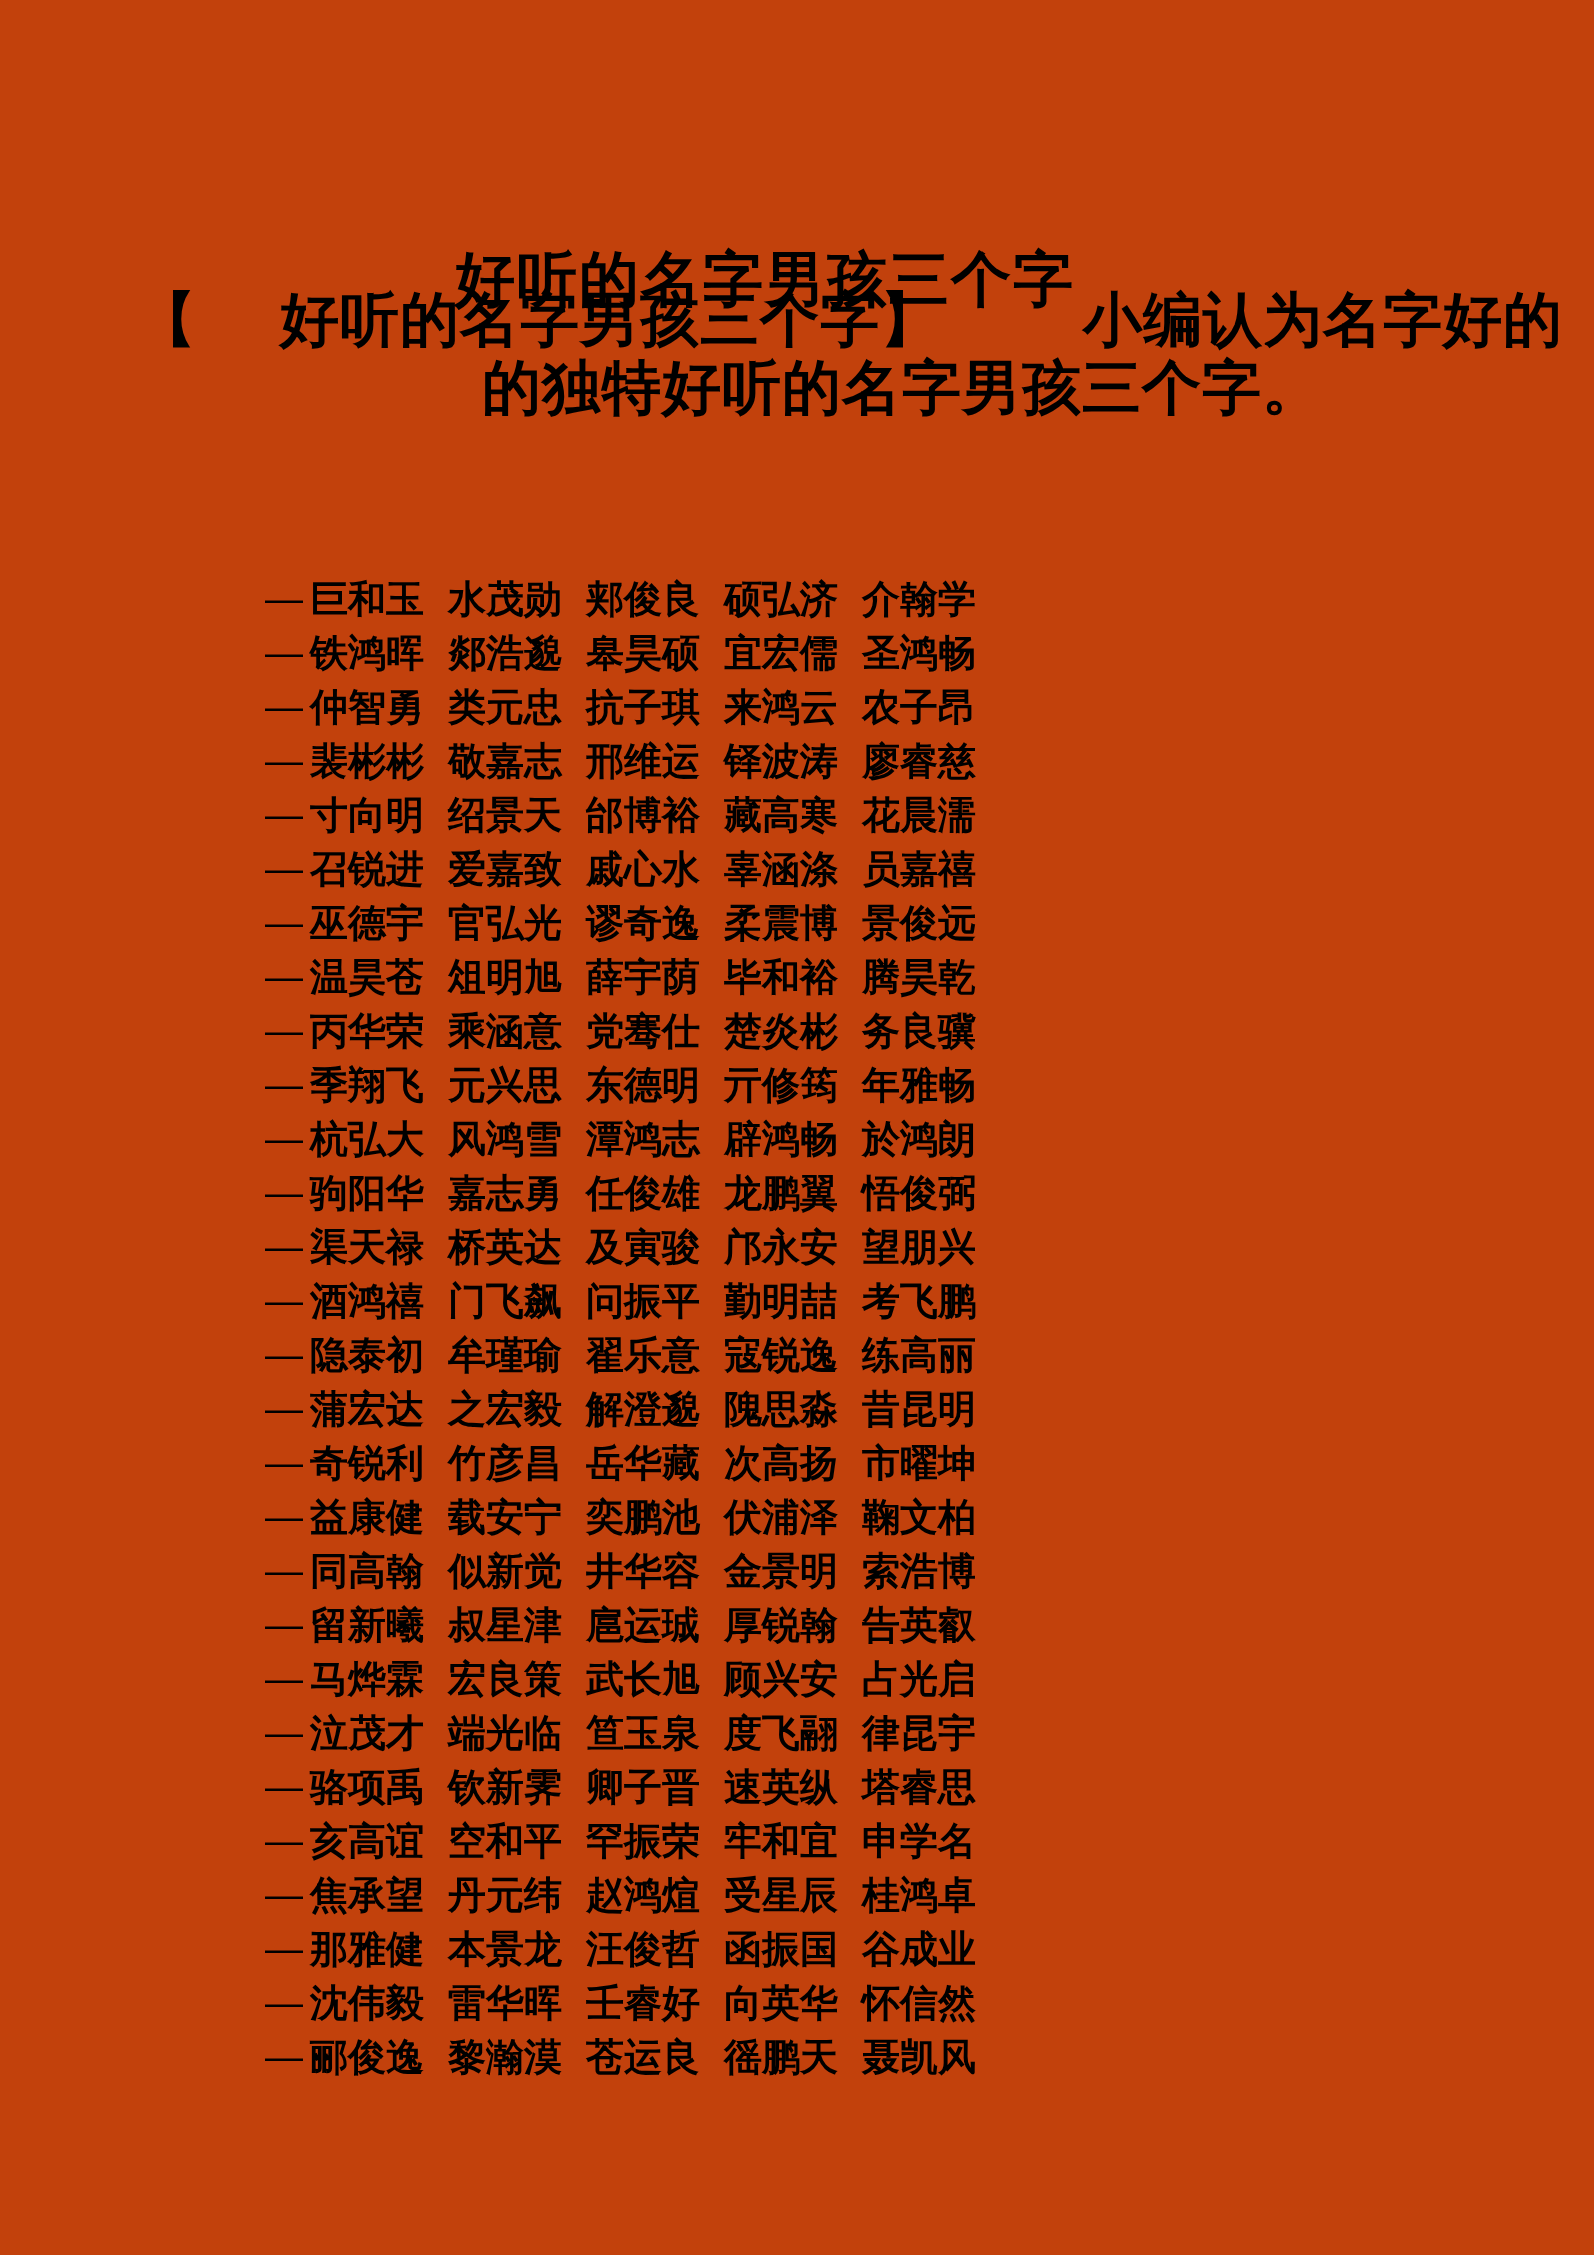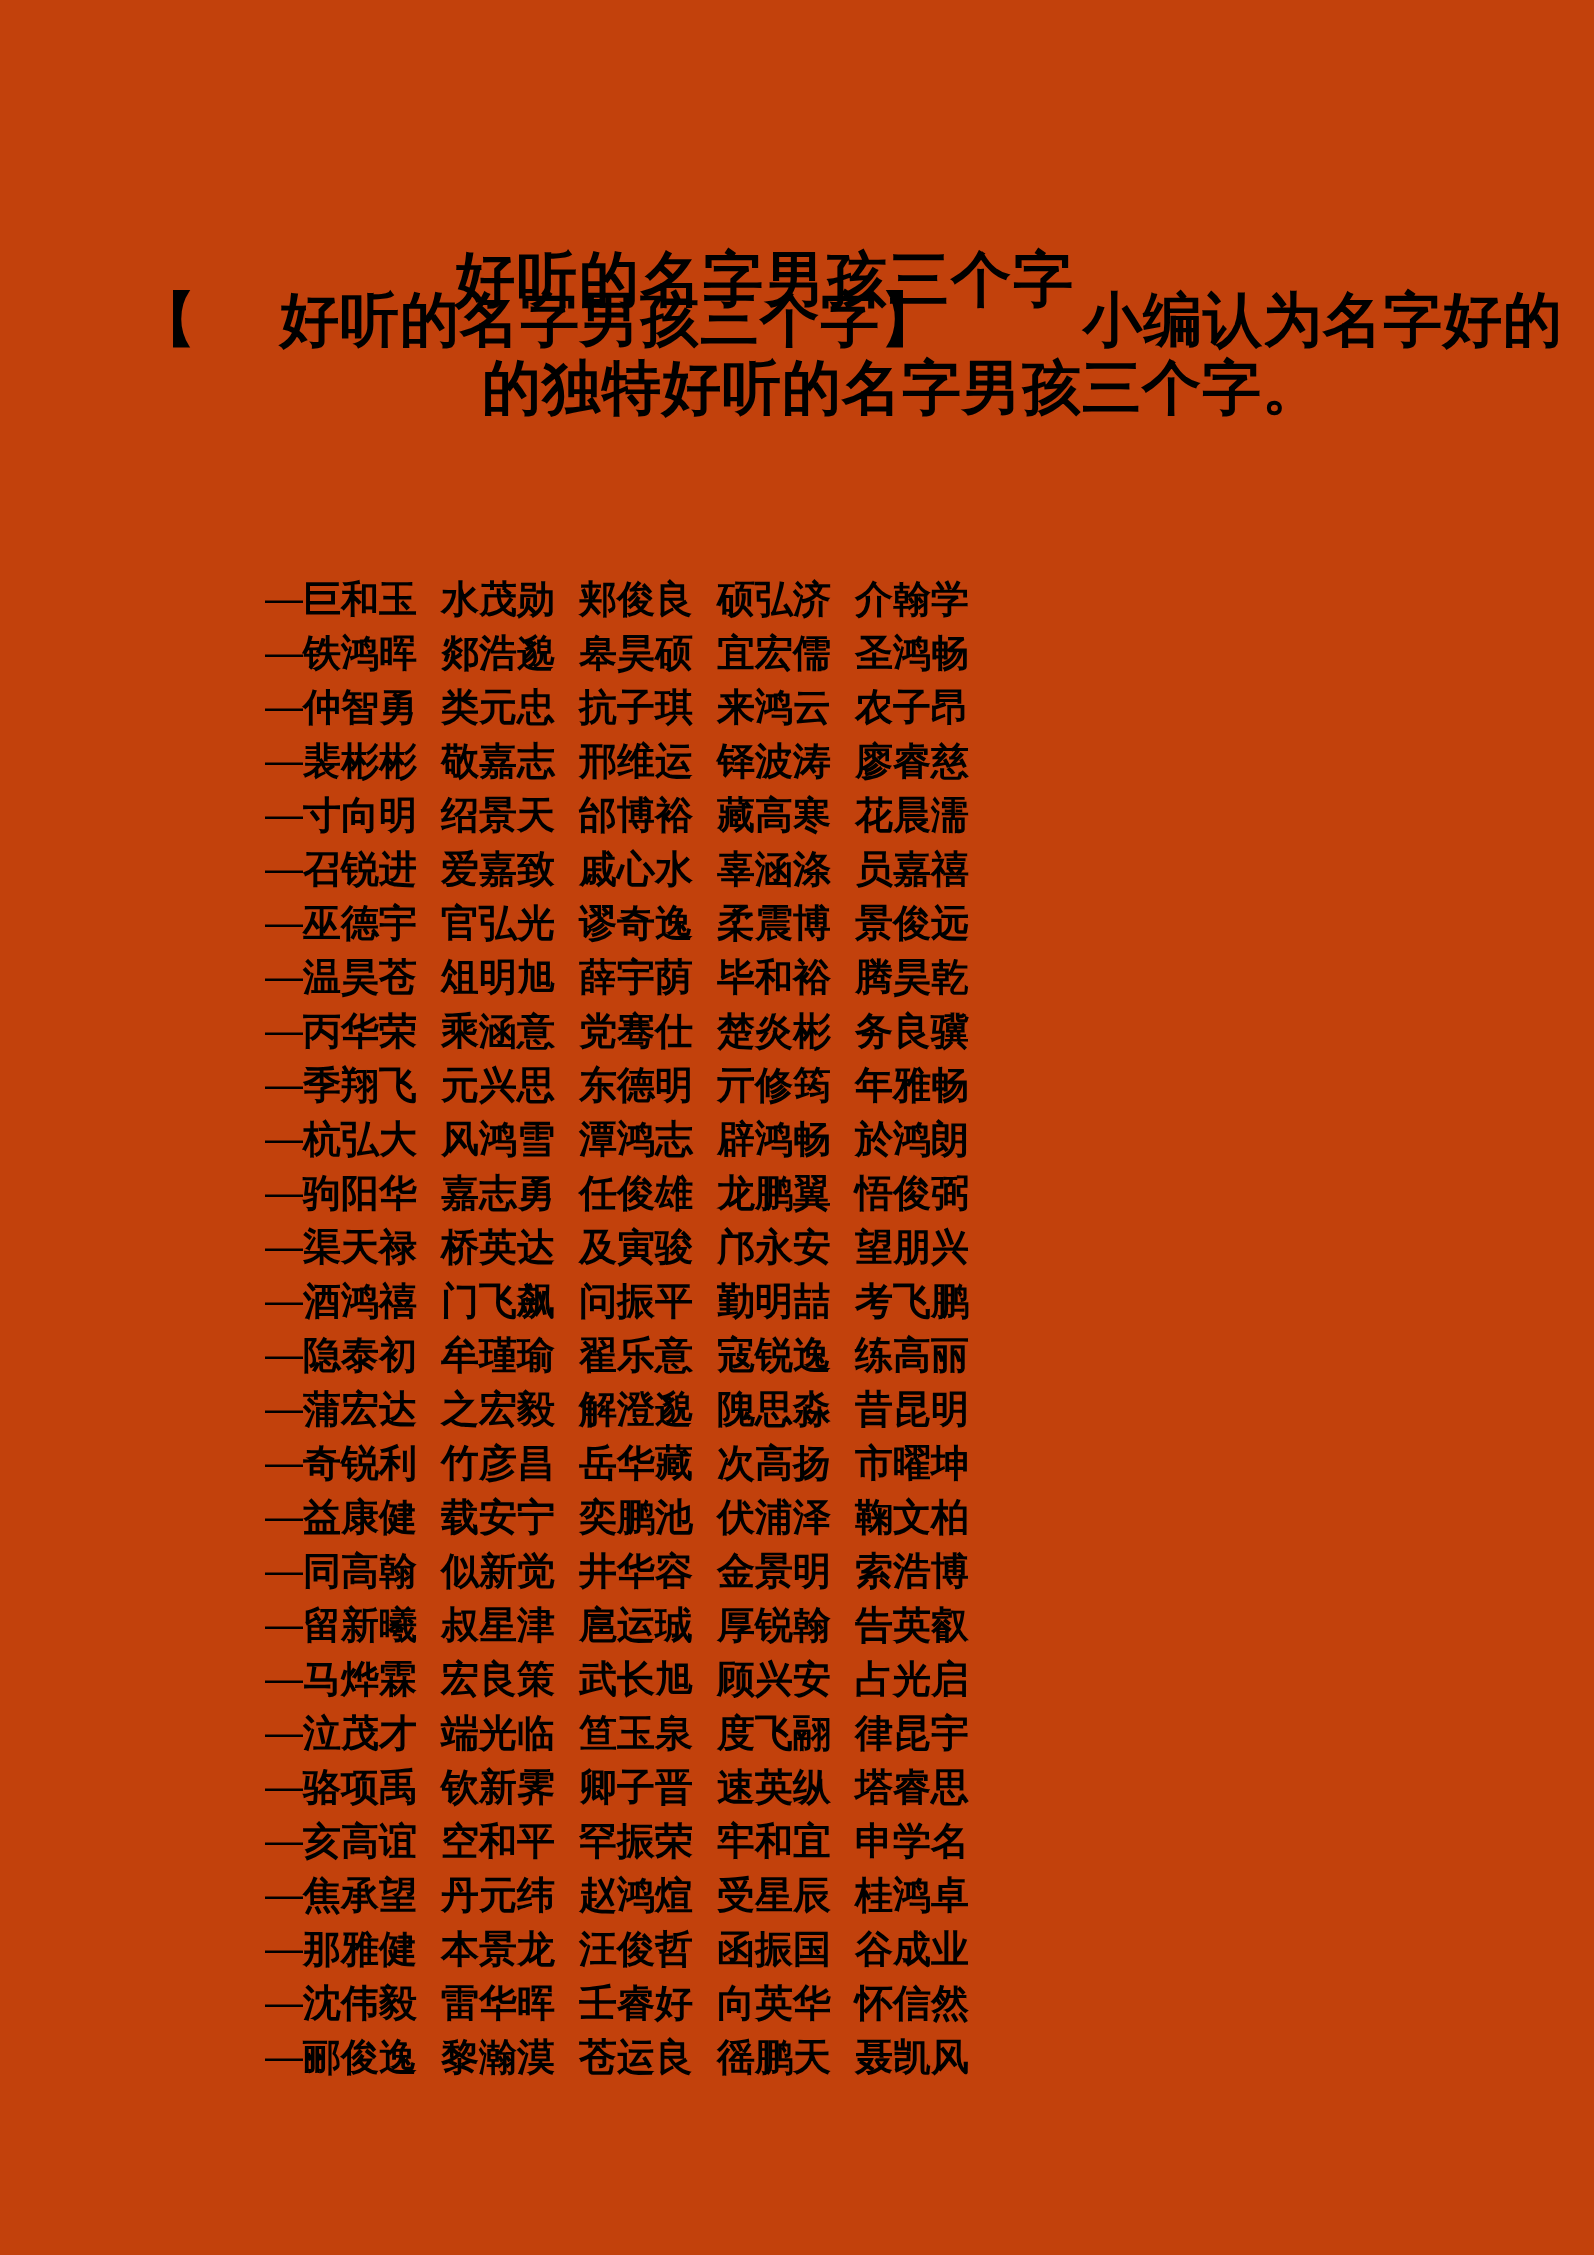--- a/index.html
+++ b/index.html
@@ -57,21 +57,21 @@
     white-space: nowrap;
   }
   .name-row .dash {
     font-weight: normal;
   }
   .name-row .name {
     margin-left: 24px;
     letter-spacing: 0;
   }
   .name-row .dash + .name {
-    margin-left: 0;
+    margin-left: 7px;
   }
 </style>
 </head>
 <body>
 
 <div class="page">
 
   <h1 class="doc-title">好听的名字男孩三个字</h1>
 
   <div class="intro">

